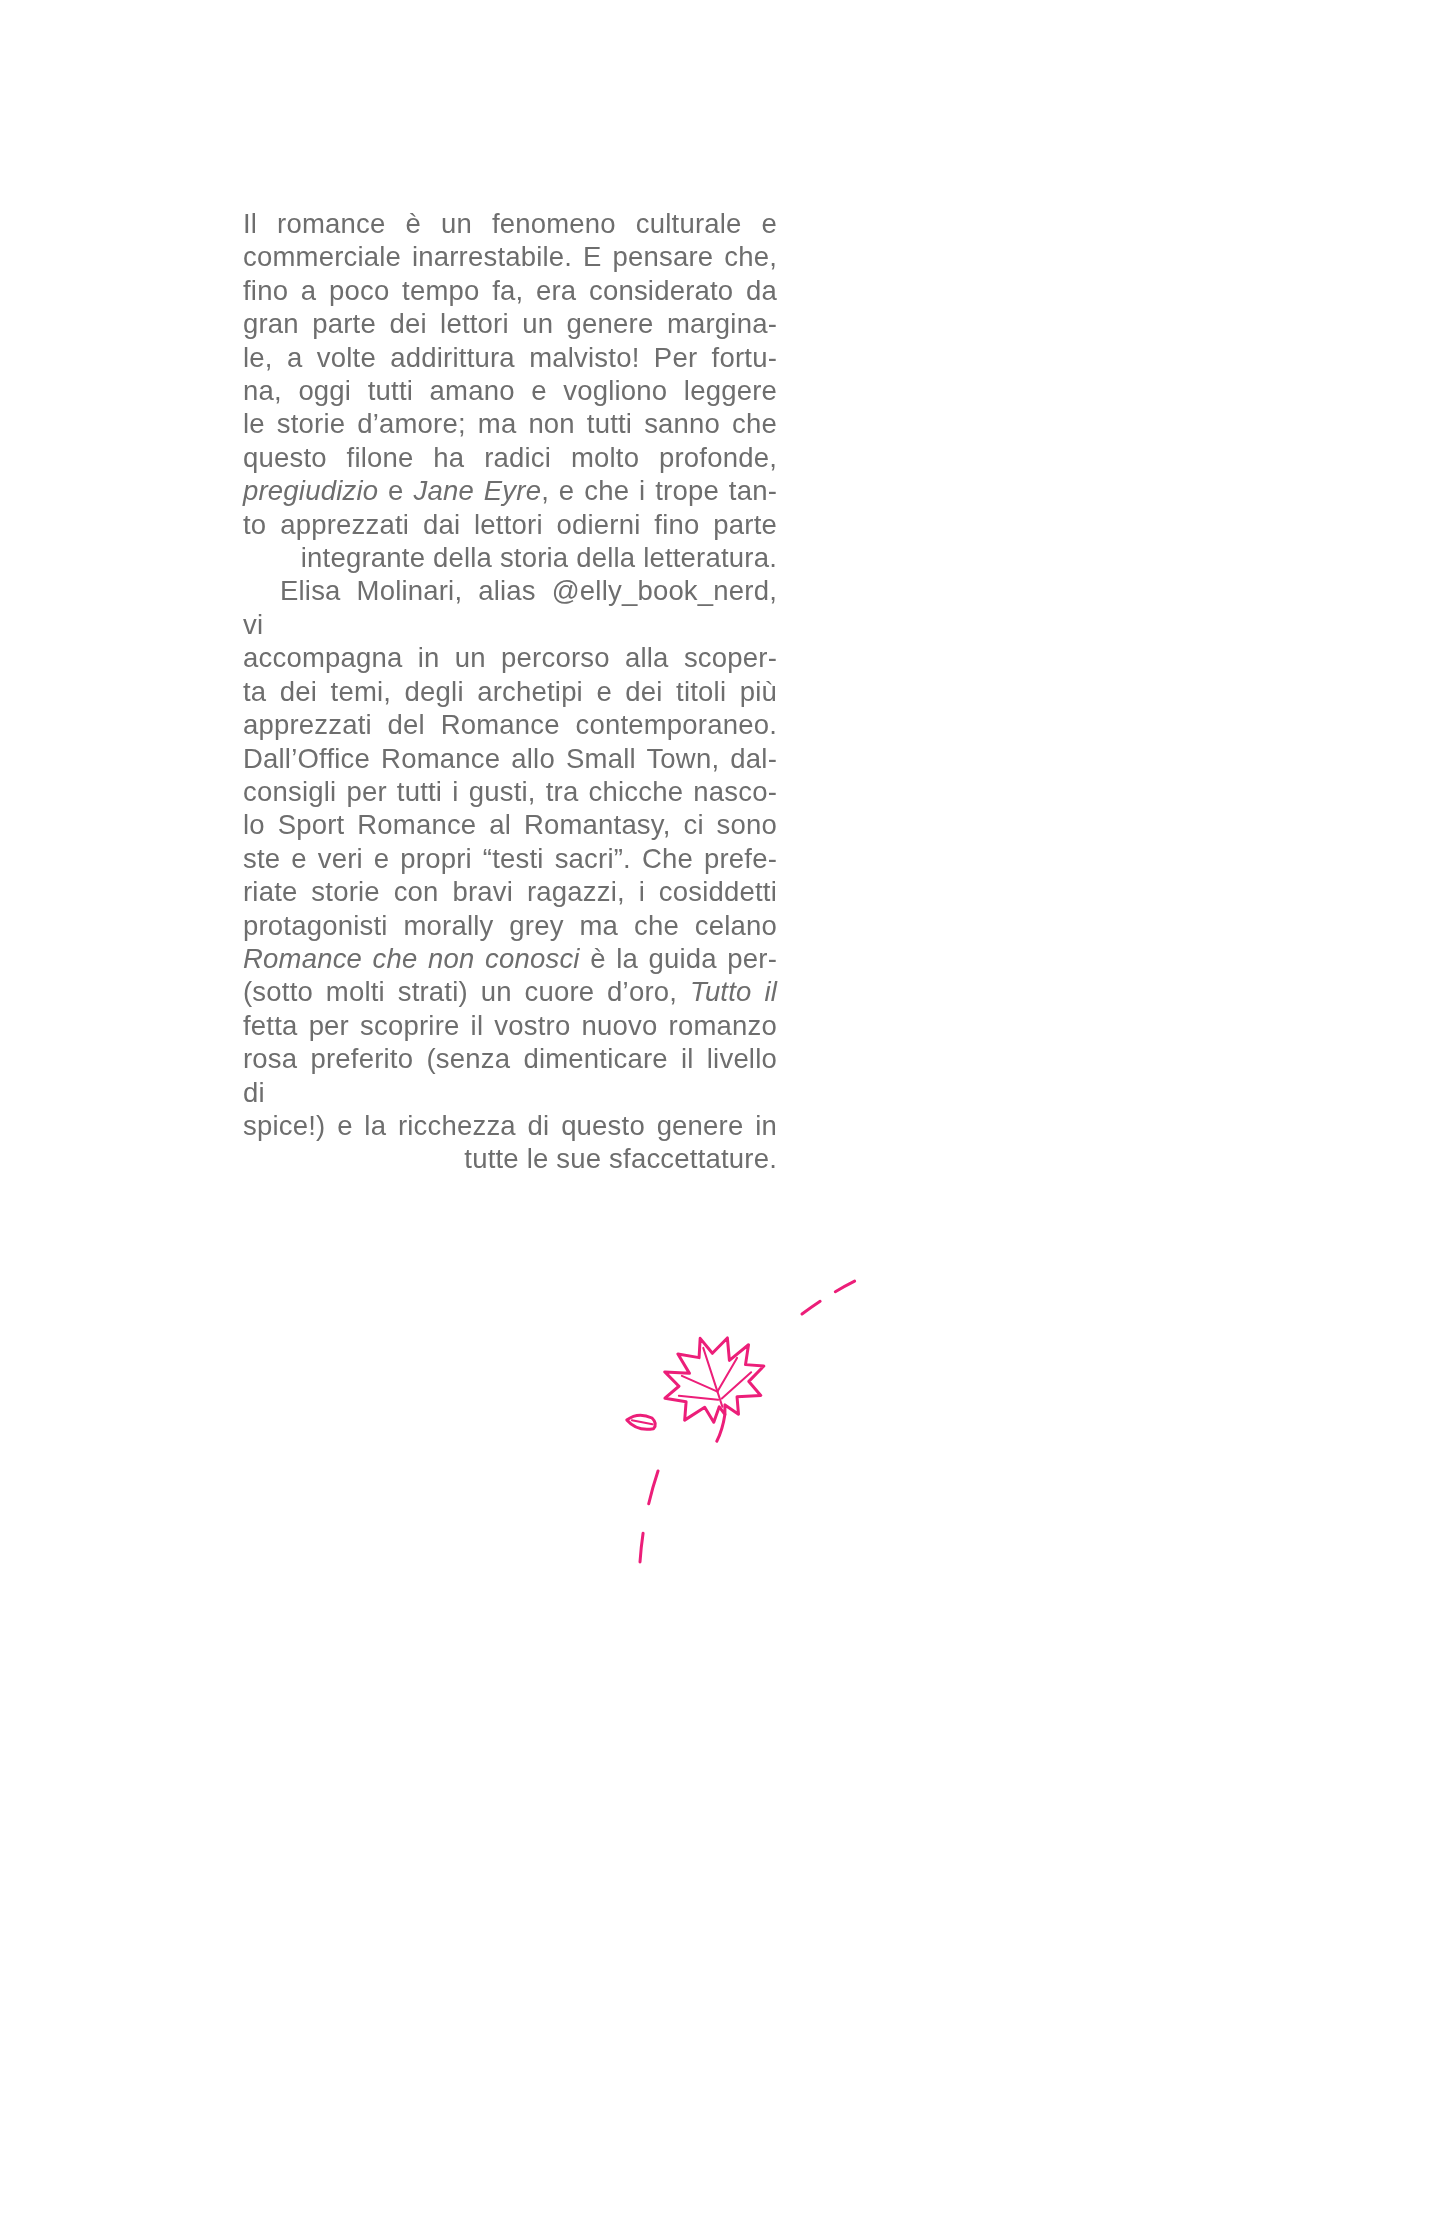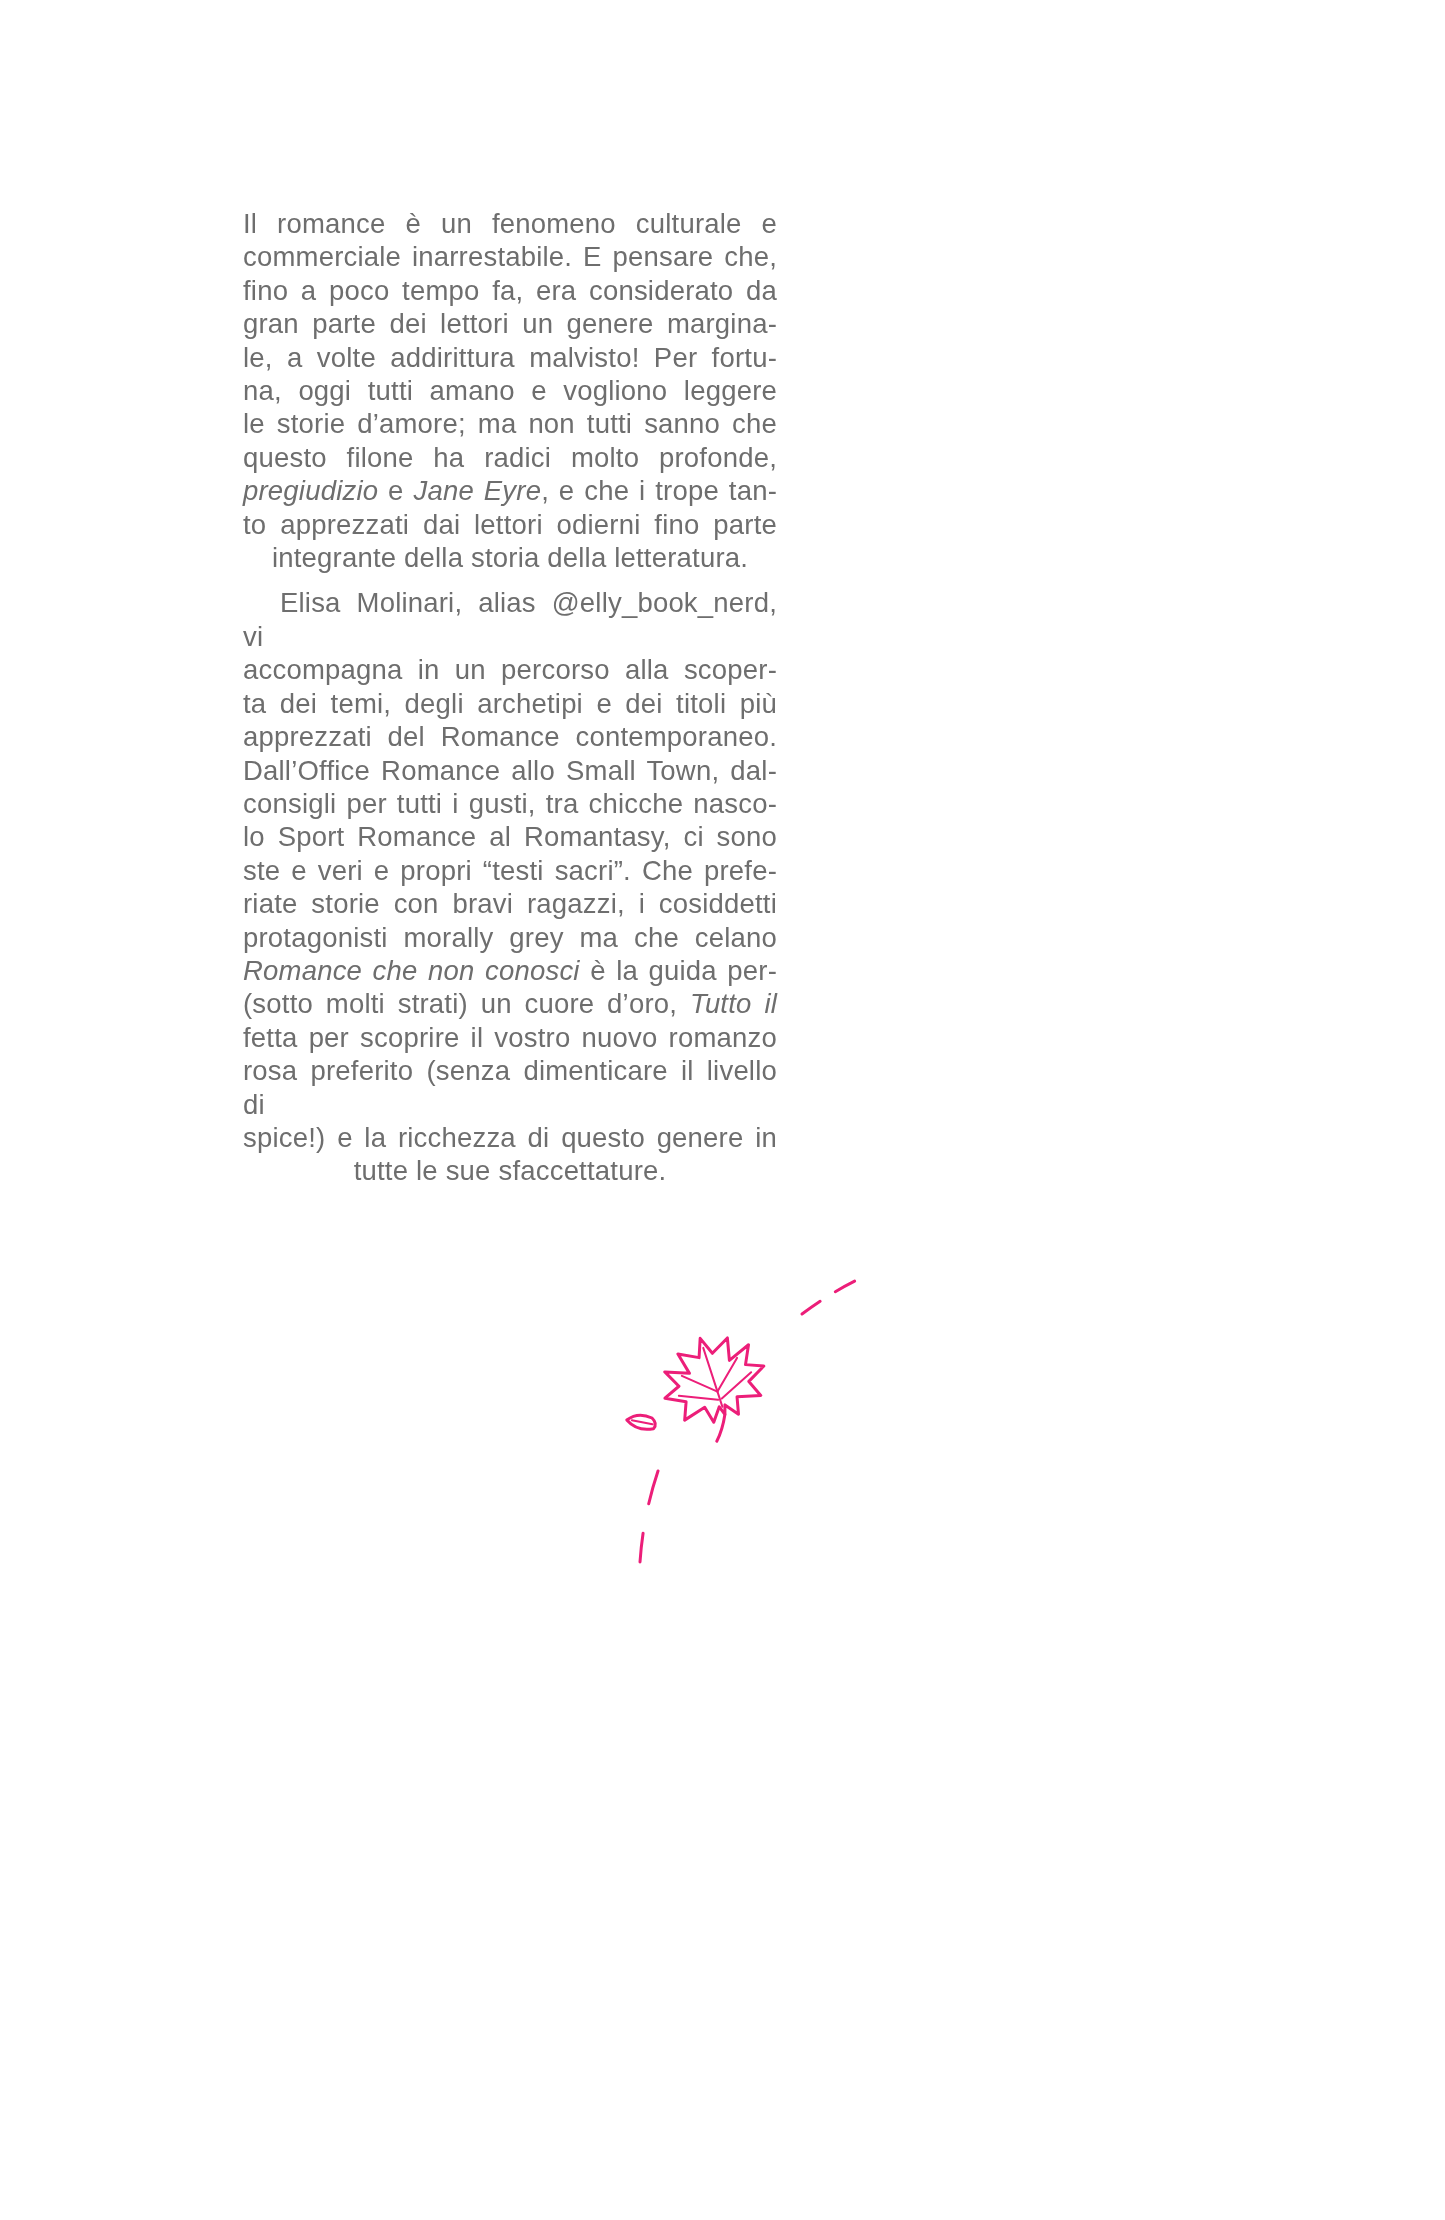--- a/index.html
+++ b/index.html
@@ -25,25 +25,24 @@
     font-size: 27.5px;
     line-height: 33.4px;
     letter-spacing: 0.2px;
   }
   .line { white-space: normal; }
   .line.just {
     text-align: justify;
     text-align-last: justify;
   }
   .line.plain {
-    text-align: center;
+    text-align: right;
   }
   .line.indent {
     text-indent: 37px;
-    margin-top: 12px;
   }
   .it { font-style: italic; }
   .decoration {
     position: absolute;
     left: 598px;
     top: 1256px;
     width: 302px;
     height: 330px;
   }
 </style>

